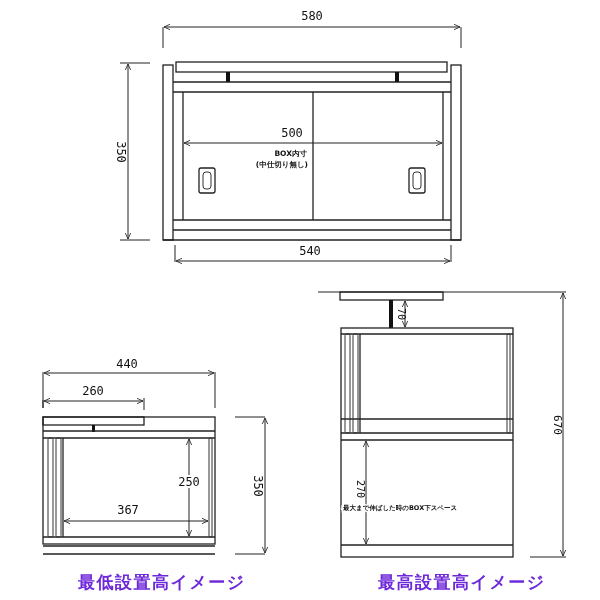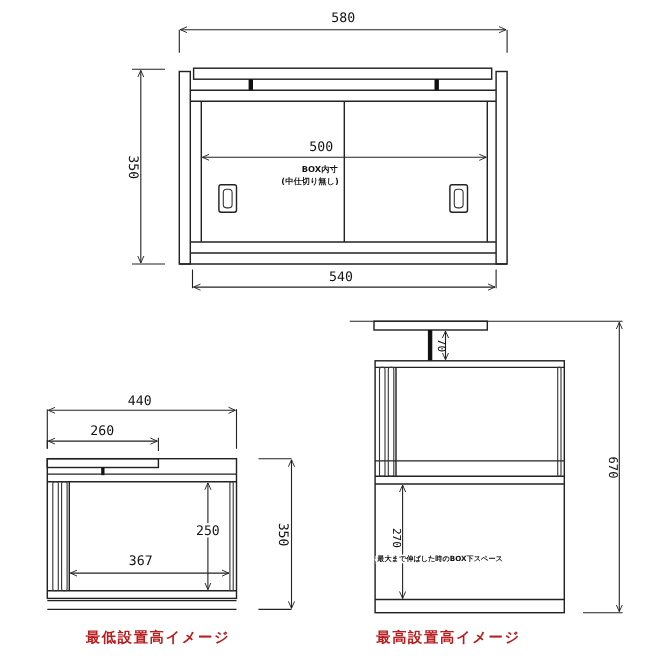--- a/index.html
+++ b/index.html
@@ -5,21 +5,21 @@
   html, body { margin: 0; padding: 0; background: #ffffff; }
   body { width: 600px; height: 600px; overflow: hidden; position: relative; font-family: "DejaVu Sans", sans-serif; }
   svg { position: absolute; left: 0; top: 0; }
   .ln { stroke: #222; stroke-width: 1.3; fill: none; }
   .thin { stroke: #333; stroke-width: 1; fill: none; }
   .dim { stroke: #222; stroke-width: 1; fill: none; }
   .solid { fill: #111; stroke: none; }
   .dimtxt { font-family: "DejaVu Sans Mono", monospace; font-size: 12px; fill: #111; }
   .smalltxt { font-family: "DejaVu Sans", sans-serif; font-size: 7.5px; fill: #111; font-weight: bold; }
   .tinytxt { font-family: "DejaVu Sans", sans-serif; font-size: 6.5px; fill: #111; font-weight: bold; }
-  .caption { position: absolute; font-family: Liberation Sans, sans-serif; font-size: 13px; color: #b91c1c; letter-spacing: 1.5px; font-weight: bold; }
+  .caption { position: absolute; font-family: Liberation Sans, sans-serif; font-size: 17px; color: #6d28d9; letter-spacing: 1.5px; font-weight: bold; }
 </style>
 </head>
 <body>
 
 <svg width="600" height="600" viewBox="0 0 600 600">
   <defs>
     <marker id="arr" viewBox="0 0 10 10" refX="9" refY="5" markerWidth="7" markerHeight="7" orient="auto-start-reverse">
       <path d="M0,1 L9,5 L0,9" fill="none" stroke="#222" stroke-width="1.2"></path>
     </marker>
   </defs>
@@ -135,13 +135,13 @@
     <text class="dimtxt" style="font-size:10px" x="0" y="0" text-anchor="middle" transform="translate(357,489) rotate(90)">270</text>
     <text class="tinytxt" x="343" y="510" style="paint-order:stroke;stroke:#fff;stroke-width:3px;">最大まで伸ばした時のBOX下スペース</text>
 
     <line class="dim" x1="530" y1="557" x2="566" y2="557"></line>
     <line class="dim" x1="563" y1="293" x2="563" y2="556" marker-start="url(#arr)" marker-end="url(#arr)"></line>
     <text class="dimtxt" style="font-size:11px" x="0" y="0" text-anchor="middle" transform="translate(554,425) rotate(90)">670</text>
   </g>
 </svg>
 
 <div class="caption" style="left:78px; top:571px;">最低設置高イメージ</div>
-<div class="caption" style="left:342px; top:571px;">最高設置高イメージ</div>
+<div class="caption" style="left:378px; top:571px;">最高設置高イメージ</div>
 
 </body></html>

